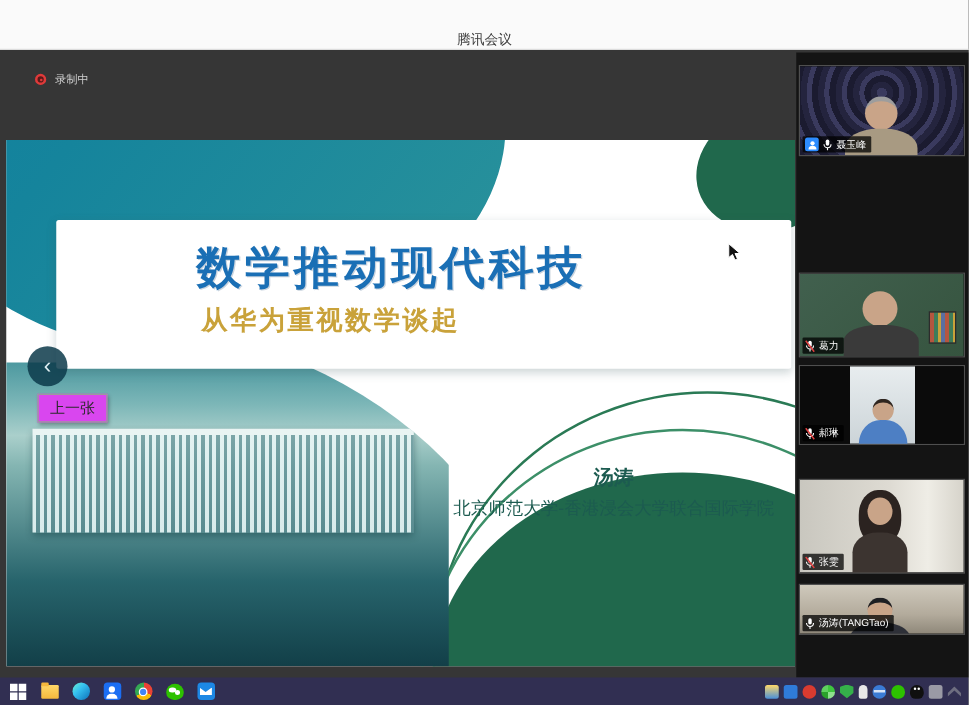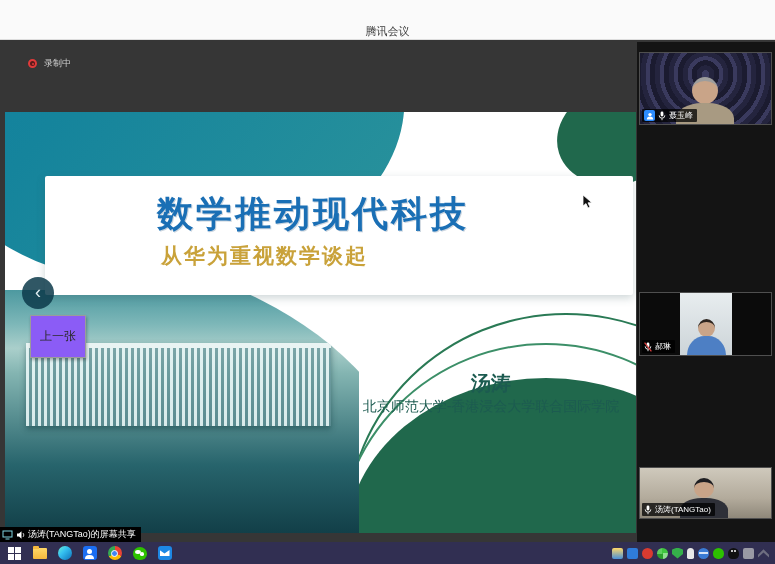--- a/index.html
+++ b/index.html
@@ -36,37 +36,37 @@
   .building { position:absolute; left:6%; top:22%; width:86%; height:34%;
                background:repeating-linear-gradient(90deg, rgba(232,246,246,0.9) 0 3px, rgba(96,142,148,0.65) 3px 6px);
                border-top:5px solid #e9f4f3; box-shadow:0 3px 6px rgba(10,50,56,0.45); }
   .title-card { position:absolute; left:40px; top:64px; width:588px; height:119px; background:#ffffff;
                border-radius:2px; box-shadow:0 3px 8px rgba(60,90,95,0.25); }
   .slide-title { position:absolute; left:112px; top:14px; font-size:36px; font-weight:900; letter-spacing:3px;
                color:#1a6fb5; text-shadow:1px 1px 0 rgba(150,170,190,0.5); white-space:nowrap; }
   .slide-subtitle { position:absolute; left:116px; top:66px; font-size:21px; font-weight:800; letter-spacing:2px;
                color:#c9a23a; white-space:nowrap; }
   .speaker { position:absolute; left:330px; top:258px; width:312px; text-align:center; color:#1c5b50; }
-  .speaker .sname { font-size:20px; font-weight:bold; line-height:26px; }
+  .speaker .sname { font-size:16px; font-weight:bold; line-height:26px; }
   .speaker .sline { font-size:14px; line-height:21px; }
   .prev-btn { position:absolute; left:17px; top:165px; width:32px; height:32px; border-radius:50%;
                background:rgba(12,58,74,0.85); color:#dfeef2; font-size:18px; line-height:30px; text-align:center; cursor:pointer; }
-  .tooltip { position:absolute; left:25px; top:203px; background:#8b5cf6; border:1px solid #9b9b9b;
-               box-shadow:1px 2px 3px rgba(0,0,0,0.3); padding:12px 9px; font-size:12px; color:#2a2a2a; white-space:nowrap; }
+  .tooltip { position:absolute; left:25px; top:203px; background:#d946ef; border:1px solid #9b9b9b;
+               box-shadow:1px 2px 3px rgba(0,0,0,0.3); padding:2px 9px; font-size:12px; color:#2a2a2a; white-space:nowrap; }
   .cursor { position:absolute; left:577px; top:82px; }
 
   
   .sidebar { position:absolute; left:637px; top:42px; width:138px; height:500px; background:#141414; }
   .thumb { position:absolute; left:2px; width:133px; border:1px solid #4f4f4f; overflow:hidden; background:#000; cursor:pointer; }
   .t1 { top:10px;  height:73px; }
   .t2 { top:98px;  height:68px; }
   .t3 { top:176px; height:68px; }
   .t4 { top:250px; height:64px; }
   .t5 { top:341px; height:76px; }
-  .t6 { top:425px; height:52px; }
+  .t6 { top:425px; height:41px; }
   .vbg { position:absolute; inset:0; }
   .t1 .vbg { background:repeating-radial-gradient(circle at 50% 30%, #3a3a5e 0 4px, #24243e 4px 9px, #1b1b30 9px 14px); }
   .t2 .vbg { background:linear-gradient(180deg,#9cc6e6 0%,#b8d4e8 38%,#c9a264 55%,#8aa8b8 70%,#6f94ad 100%); }
   .t3 .vbg { background:linear-gradient(135deg,#41604e 0%,#36543f 100%); }
   .t4 .vbg { background:#0b0b0b; }
   .t5 .vbg { background:linear-gradient(90deg,#c9c7bf 0%,#dedbd3 55%,#efede6 78%,#d6d3ca 100%); }
   .t6 .vbg { background:linear-gradient(180deg,#cfc9bc 0%,#b3ab9c 60%,#8f887a 100%); }
   .strip { position:absolute; left:40px; top:0; width:52px; height:100%;
            background:linear-gradient(180deg,#e8edef 0%,#ccd4d8 100%); }
   .books { position:absolute; right:6px; top:30px; width:22px; height:26px;
@@ -191,64 +191,83 @@
         <svg width="8" height="10" viewBox="0 0 8 10">
             <rect x="2.6" y="0.5" width="2.8" height="5" rx="1.4" fill="#fff"></rect>
             <path d="M1.2 4.4 a2.8 2.8 0 0 0 5.6 0" stroke="#fff" stroke-width="0.9" fill="none"></path>
             <line x1="4" y1="7.4" x2="4" y2="9.2" stroke="#fff" stroke-width="0.9"></line>
           </svg>
         <span class="pname">聂玉峰</span>
       </div>
     </div>
 
 
+    <div class="thumb t3">
+      <div class="vbg"></div>
+      <div class="books"></div>
+      <div class="head"></div>
+      <div class="torso"></div>
+      <div class="plabel">
+        <svg width="8" height="10" viewBox="0 0 8 10">
+            <rect x="2.6" y="0.5" width="2.8" height="5" rx="1.4" fill="#fff"></rect>
+            <path d="M1.2 4.4 a2.8 2.8 0 0 0 5.6 0" stroke="#fff" stroke-width="0.9" fill="none"></path>
+            <line x1="4" y1="7.4" x2="4" y2="9.2" stroke="#fff" stroke-width="0.9"></line>
+            <line x1="0.6" y1="0.6" x2="7.4" y2="9.4" stroke="#e04040" stroke-width="1.2"></line>
+          </svg>
+        <span class="pname">葛力</span>
+      </div>
+    </div>
 
     <div class="thumb t4">
       <div class="vbg"></div>
       <div class="strip"></div>
       <div class="head"></div>
       <div class="torso"></div>
       <div class="plabel">
         <svg width="8" height="10" viewBox="0 0 8 10">
             <rect x="2.6" y="0.5" width="2.8" height="5" rx="1.4" fill="#fff"></rect>
             <path d="M1.2 4.4 a2.8 2.8 0 0 0 5.6 0" stroke="#fff" stroke-width="0.9" fill="none"></path>
             <line x1="4" y1="7.4" x2="4" y2="9.2" stroke="#fff" stroke-width="0.9"></line>
             <line x1="0.6" y1="0.6" x2="7.4" y2="9.4" stroke="#e04040" stroke-width="1.2"></line>
           </svg>
         <span class="pname">郝琳</span>
       </div>
     </div>
 
+    <div class="thumb t5">
+      <div class="vbg"></div>
+      <div class="hair"></div>
+      <div class="head"></div>
+      <div class="torso"></div>
+      <div class="plabel">
+        <svg width="8" height="10" viewBox="0 0 8 10">
+            <rect x="2.6" y="0.5" width="2.8" height="5" rx="1.4" fill="#fff"></rect>
+            <path d="M1.2 4.4 a2.8 2.8 0 0 0 5.6 0" stroke="#fff" stroke-width="0.9" fill="none"></path>
+            <line x1="4" y1="7.4" x2="4" y2="9.2" stroke="#fff" stroke-width="0.9"></line>
+            <line x1="0.6" y1="0.6" x2="7.4" y2="9.4" stroke="#e04040" stroke-width="1.2"></line>
+          </svg>
+        <span class="pname">张雯</span>
+      </div>
+    </div>
 
     <div class="thumb t6">
       <div class="vbg"></div>
       <div class="head"></div>
       <div class="torso"></div>
       <div class="plabel">
         <svg width="8" height="10" viewBox="0 0 8 10">
             <rect x="2.6" y="0.5" width="2.8" height="5" rx="1.4" fill="#fff"></rect>
             <path d="M1.2 4.4 a2.8 2.8 0 0 0 5.6 0" stroke="#fff" stroke-width="0.9" fill="none"></path>
             <line x1="4" y1="7.4" x2="4" y2="9.2" stroke="#fff" stroke-width="0.9"></line>
           </svg>
         <span class="pname">汤涛(TANGTao)</span>
       </div>
     </div>
   </div>
 
-  <div class="share-banner">
-    <svg width="11" height="10" viewBox="0 0 11 10">
-        <rect x="1" y="1" width="9" height="6" fill="none" stroke="#7fd4e0" stroke-width="1"></rect>
-        <line x1="3.5" y1="9" x2="7.5" y2="9" stroke="#7fd4e0" stroke-width="1"></line>
-      </svg>
-    <svg width="9" height="10" viewBox="0 0 9 10">
-        <path d="M1,3.5 L3,3.5 L5.5,1.2 L5.5,8.8 L3,6.5 L1,6.5 Z" fill="#fff"></path>
-        <path d="M6.8 3 a2.5 2.5 0 0 1 0 4" stroke="#fff" stroke-width="0.8" fill="none"></path>
-      </svg>
-    <span class="sb-text">汤涛(TANGTao)的屏幕共享</span>
-  </div>
 
   <div class="taskbar">
     <div class="tb-left">
       <div class="tb-ico">
           <span class="win-logo">
             <span></span>
             <span></span>
             <span></span>
             <span></span>
           </span>

